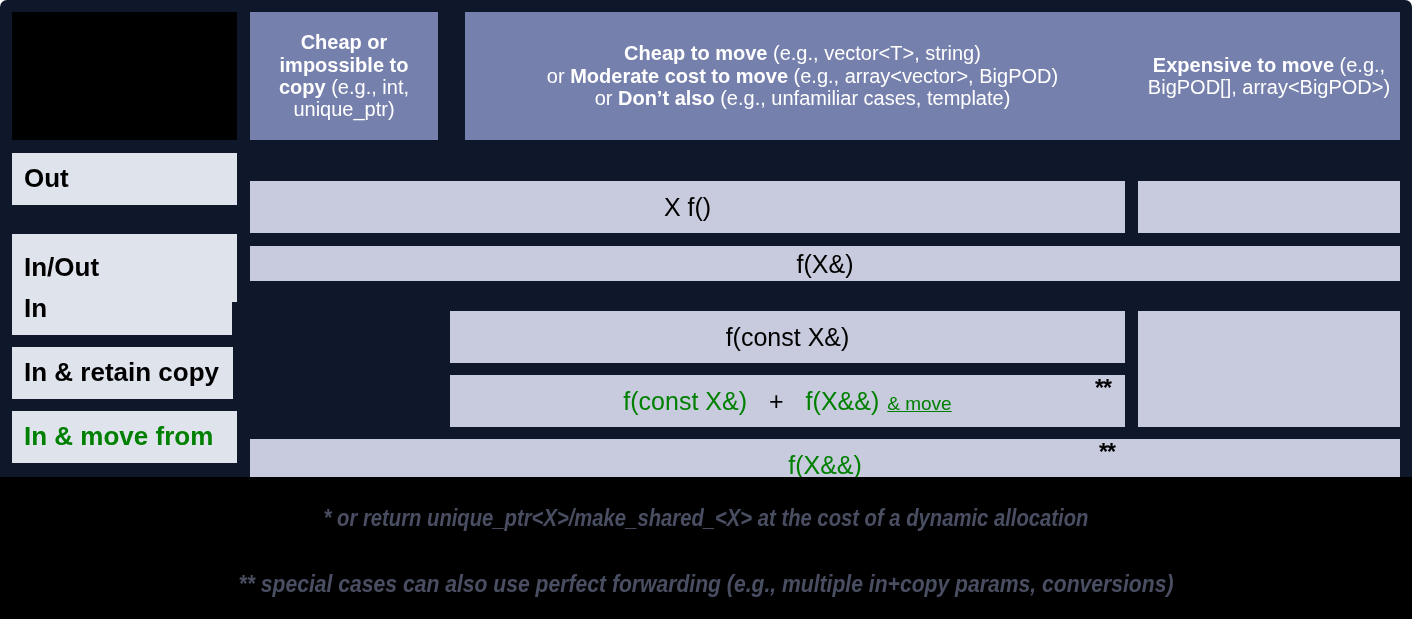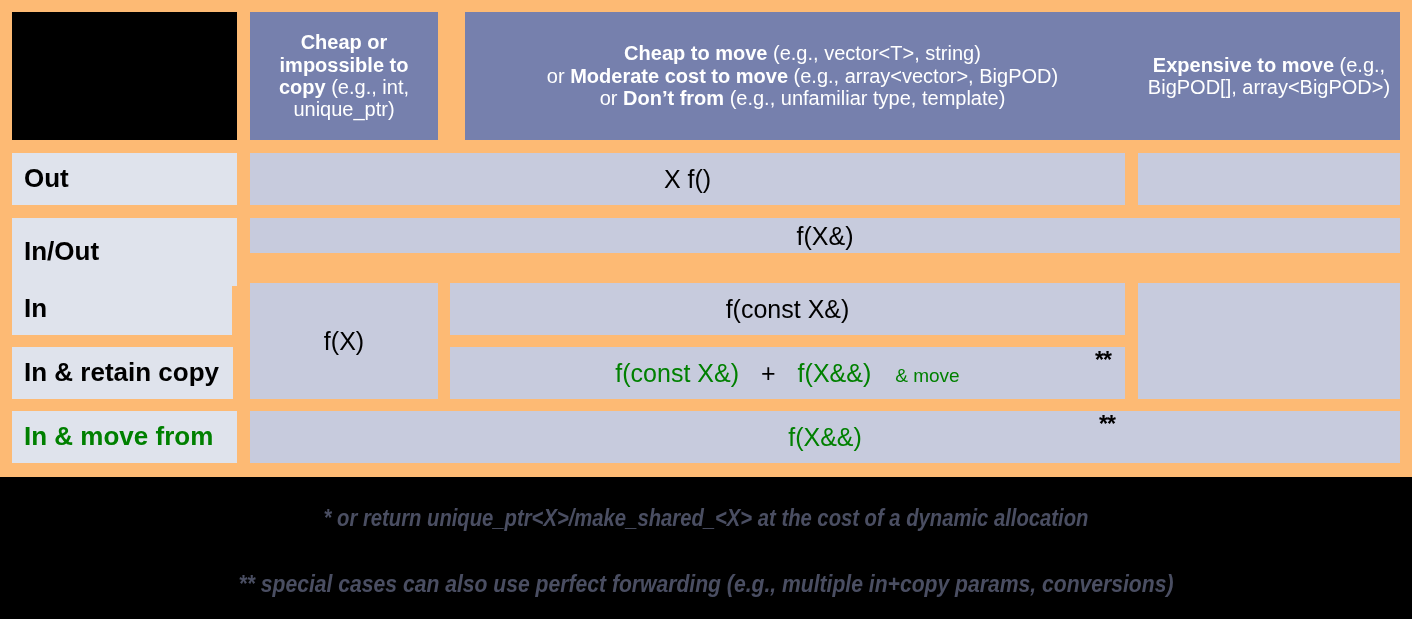--- a/index.html
+++ b/index.html
@@ -11,21 +11,22 @@
   body {
     width: 1412px;
     height: 619px;
     font-family: "Liberation Sans", sans-serif;
     overflow: hidden;
   }
   .page {
     position: relative;
     width: 1412px;
     height: 619px;
-    background: #fdba74;
+    background: #0f172a;
+    border-radius: 7px;
   }
 
   
   .cell {
     position: absolute;
     box-sizing: border-box;
     display: flex;
     align-items: center;
     justify-content: center;
     text-align: center;
@@ -54,20 +55,21 @@
     text-align: left;
     padding-left: 12px;
   }
   .rowlabel-cell.green { color: #008000; }
 
   .body-cell {
     background: #C7CBDD;
     color: #000000;
     font-size: 25px;
     font-weight: normal;
+    margin-top: 28px;
   }
   .body-cell.green { color: #008000; }
 
   .cell-inner {
     display: flex;
     align-items: baseline;
     justify-content: center;
     gap: 0;
   }
   .sig-green { color: #008000; }
@@ -119,35 +121,35 @@
   <div class="cell hdr-cell" style="left:250px; top:12px; width:188px; height:128px;">
     <span>
       <b>Cheap or impossible to copy</b><span class="reg"> (e.g., int, unique_ptr)</span>
     </span>
   </div>
 
   <div class="cell hdr-cell" style="left:465px; top:12px; width:675px; height:128px;">
     <span>
       <b>Cheap to move</b><span class="reg"> (e.g., vector&lt;T&gt;, string)</span><br>
       <span class="reg">or </span><b>Moderate cost to move</b><span class="reg"> (e.g., array&lt;vector&gt;, BigPOD)</span><br>
-      <span class="reg">or </span><b>Don’t from</b><span class="reg"> (e.g., unfamiliar type, template)</span>
+      <span class="reg">or </span><b>Don’t also</b><span class="reg"> (e.g., unfamiliar cases, template)</span>
     </span>
   </div>
 
   <div class="cell hdr-cell" style="left:1138px; top:12px; width:262px; height:128px;align-items:center;">
     <span>
       <b>Expensive to move</b><span class="reg"> (e.g., BigPOD[], array&lt;BigPOD&gt;)</span>
     </span>
   </div>
 
   <div class="cell rowlabel-cell" style="left:12px; top:153px; width:225px; height:52px;">
     <span>Out</span>
   </div>
 
-  <div class="cell rowlabel-cell" style="left:12px; top:218px; width:225px; height:68px;">
+  <div class="cell rowlabel-cell" style="left:12px; top:234px; width:225px; height:68px;">
     <span>In/Out</span>
   </div>
 
   <div class="cell rowlabel-cell" style="left:12px; top:283px; width:220px; height:52px;">
     <span>In</span>
   </div>
 
   <div class="cell rowlabel-cell" style="left:12px; top:347px; width:221px; height:52px;">
     <span>In &amp; retain copy</span>
   </div>
@@ -159,36 +161,33 @@
   <div class="cell body-cell" style="left:250px; top:153px; width:875px; height:52px;">
     <span>X f()</span>
   </div>
 
   <div class="cell body-cell" style="left:1138px; top:153px; width:262px; height:52px;"></div>
 
   <div class="cell body-cell" style="left:250px; top:218px; width:1150px; height:35px;">
     <span>f(X&amp;)</span>
   </div>
 
-  <div class="cell body-cell" style="left:250px; top:283px; width:188px; height:116px;">
-    <span>f(X)</span>
-  </div>
 
   <div class="cell body-cell" style="left:450px; top:283px; width:675px; height:52px;">
     <span>f(const X&amp;)</span>
   </div>
 
   <div class="cell body-cell" style="left:1138px; top:283px; width:262px; height:116px;"></div>
 
   <div class="cell body-cell" style="left:450px; top:347px; width:675px; height:52px; position:absolute;">
     <span class="cell-inner">
       <span class="sig-green">f(const X&amp;)</span>
       <span class="plus">+</span>
       <span class="sig-green">f(X&amp;&amp;)</span>
-      <span class="sig-green sig-small" style="padding-left:24px;">&amp; move</span>
+      <span class="sig-green sig-small" style="padding-left:8px;text-decoration:underline;">&amp; move</span>
     </span>
     <span class="footmark">**</span>
   </div>
 
   <div class="cell body-cell green" style="left:250px; top:411px; width:1150px; height:52px;">
     <span>f(X&amp;&amp;)</span>
     <span class="footmark" style="right:285px;">**</span>
   </div>
 
   <div class="footer">

